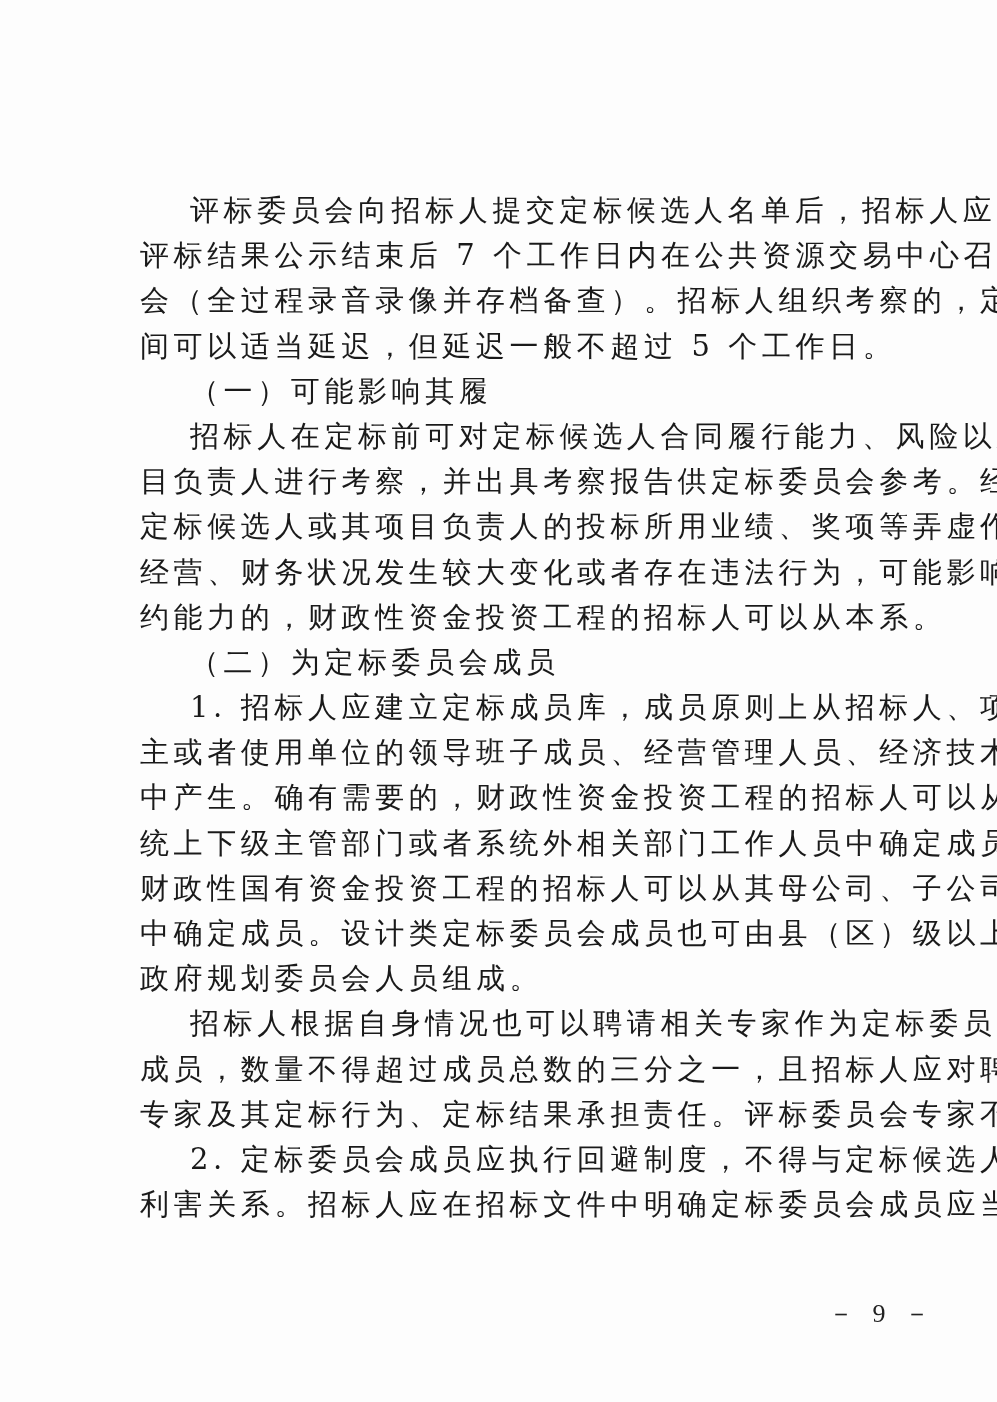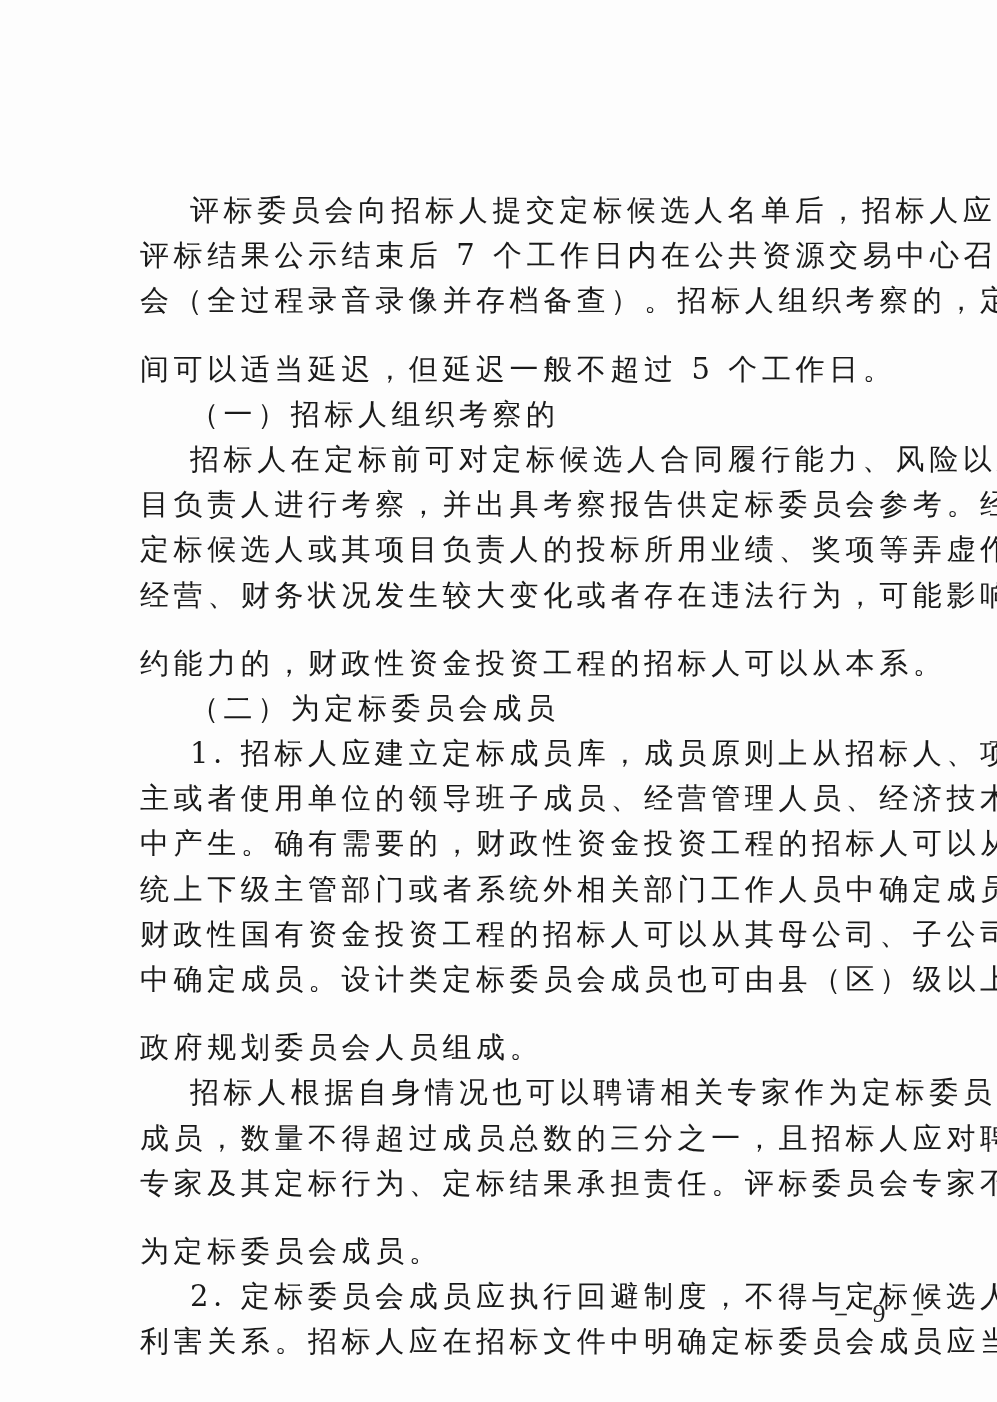--- a/index.html
+++ b/index.html
@@ -35,21 +35,20 @@
       line-height: 45.2px;
       font-size: 29px;
       white-space: nowrap;
       letter-spacing: 4.6px;
       text-align: justify;
       text-align-last: justify;
       overflow: visible;
     }
     .line.last {
       text-align-last: left;
-      margin-top: 23px;
     }
     .line.indent {
       padding-left: 50px;
     }
     .line.heading {
       padding-left: 50px;
       text-align-last: left;
     }
     .page-number {
       position: absolute;
@@ -68,21 +67,21 @@
   <div class="text-block">
 
     <div>
       <span class="line indent">评标委员会向招标人提交定标候选人名单后，招标人应当在</span>
       <span class="line">评标结果公示结束后 7 个工作日内在公共资源交易中心召开定标</span>
       <span class="line">会（全过程录音录像并存档备查）。招标人组织考察的，定标时</span>
       <span class="line last">间可以适当延迟，但延迟一般不超过 5 个工作日。</span>
     </div>
 
     <div>
-      <span class="line heading">（一）招标人组织考察的</span>
+      <span class="line heading">（一）可能影响其履</span>
     </div>
 
     <div>
       <span class="line indent">招标人在定标前可对定标候选人合同履行能力、风险以及项</span>
       <span class="line">目负责人进行考察，并出具考察报告供定标委员会参考。经考察，</span>
       <span class="line">定标候选人或其项目负责人的投标所用业绩、奖项等弄虚作假，</span>
       <span class="line">经营、财务状况发生较大变化或者存在违法行为，可能影响其履</span>
       <span class="line last">约能力的，财政性资金投资工程的招标人可以从本系。</span>
     </div>
 
@@ -97,21 +96,20 @@
       <span class="line">统上下级主管部门或者系统外相关部门工作人员中确定成员；非</span>
       <span class="line">财政性国有资金投资工程的招标人可以从其母公司、子公司人员</span>
       <span class="line">中确定成员。设计类定标委员会成员也可由县（区）级以上人民</span>
       <span class="line last">政府规划委员会人员组成。</span>
     </div>
 
     <div>
       <span class="line indent">招标人根据自身情况也可以聘请相关专家作为定标委员会</span>
       <span class="line">成员，数量不得超过成员总数的三分之一，且招标人应对聘请的</span>
       <span class="line">专家及其定标行为、定标结果承担责任。评标委员会专家不得作</span>
-      <span class="line last">为定标委员会成员。</span>
     </div>
 
     <div>
       <span class="line indent">2. 定标委员会成员应执行回避制度，不得与定标候选人存在</span>
       <span class="line">利害关系。招标人应在招标文件中明确定标委员会成员应当回避</span>
     </div>
 
   </div>
 
   <div class="page-number">－ 9 －</div>

